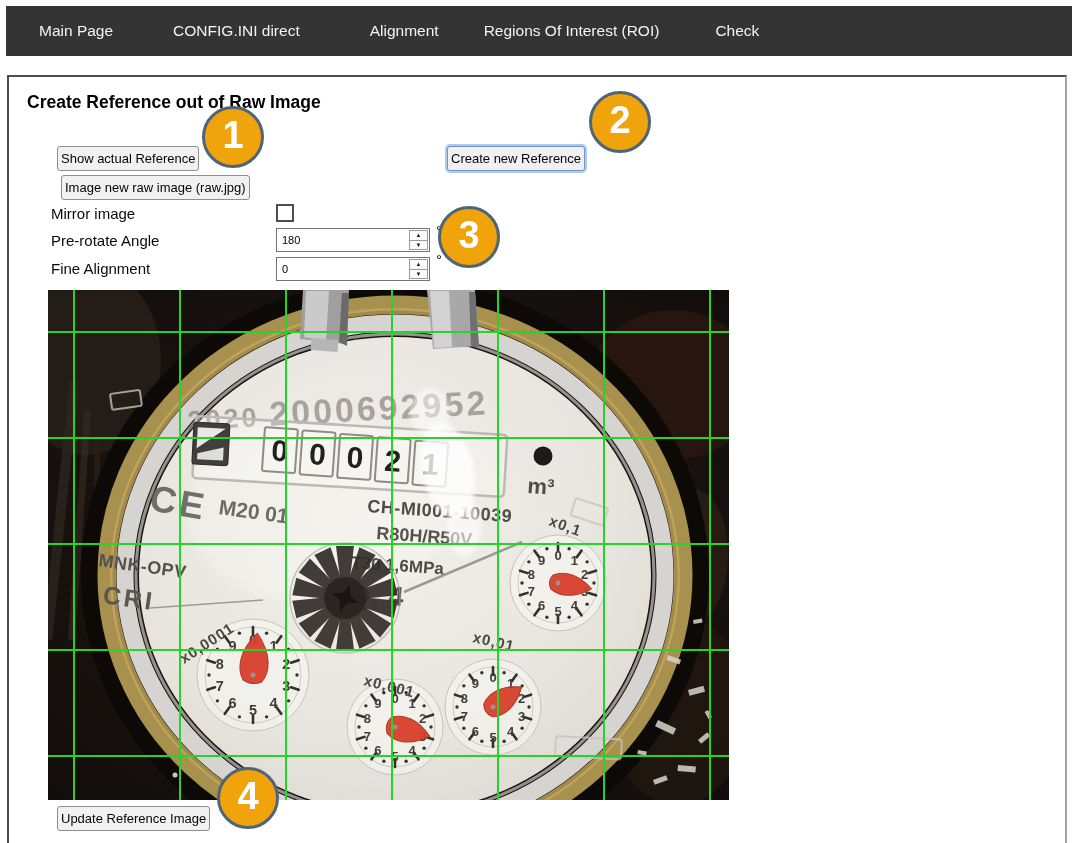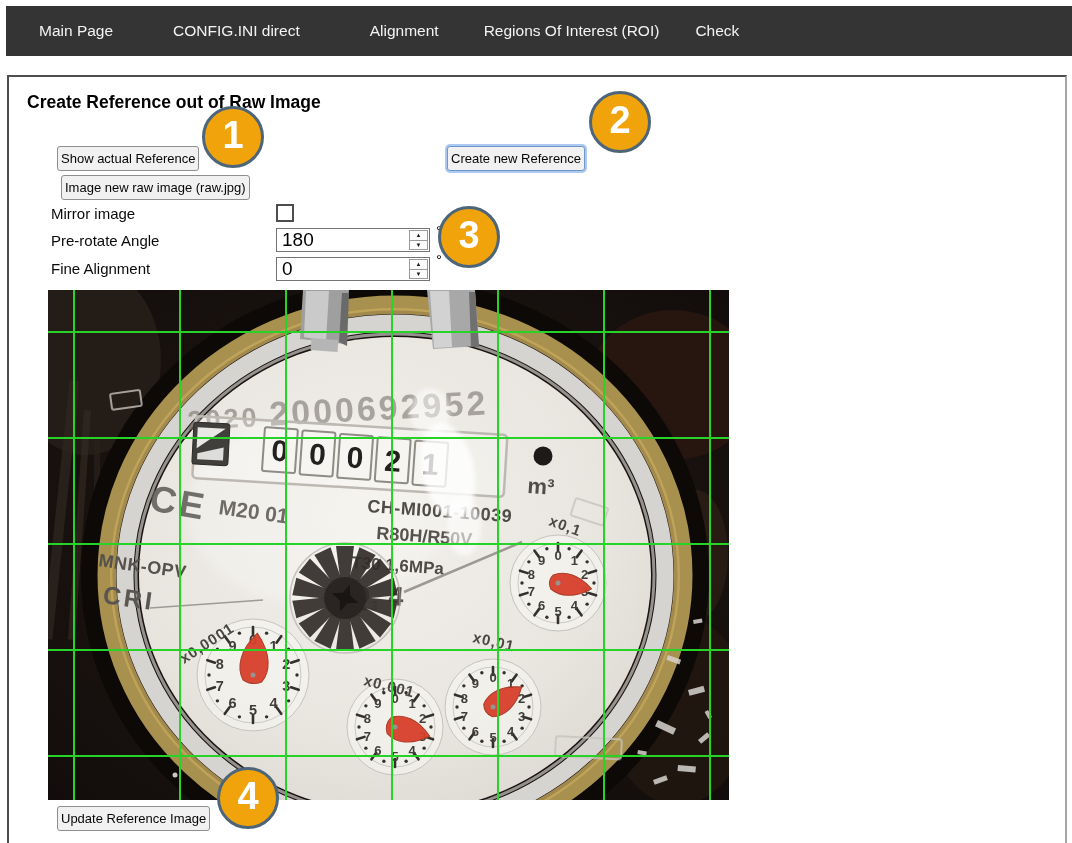--- a/index.html
+++ b/index.html
@@ -6,21 +6,21 @@
   body{width:1072px;height:843px;position:relative;background:#ffffff;
        font-family:"Liberation Sans",sans-serif;overflow:hidden;}
 
   
   .navbar{position:absolute;left:6px;top:6px;width:1060px;height:50px;
           background:#343434;display:flex;align-items:center;padding-left:14px;}
   .nav-item{color:#f3f3f3;font-size:15.5px;white-space:nowrap;cursor:pointer;}
   .nav-item:nth-child(1){margin-left:19px;margin-right:60px;}
   .nav-item:nth-child(2){margin-right:70px;text-align:center;}
   .nav-item:nth-child(3){margin-right:45px;}
-  .nav-item:nth-child(4){margin-right:36px;}
+  .nav-item:nth-child(4){margin-right:56px;}
 
   
   .content-frame{position:absolute;left:7px;top:75px;width:1056px;height:900px;
                  border:2px solid #4e4e4e;border-right:2px solid #a5a5a5;border-bottom:none;
                  background:#fff;pointer-events:none;}
 
   .page-title{position:absolute;left:27px;top:92px;font-size:17.5px;font-weight:bold;color:#000000;z-index:2;}
 
   .btn{position:absolute;background:#f1f1f1;border:1px solid #8f8f8f;border-radius:3px;
        font-size:13px;color:#060606;padding:4px 3px;font-family:inherit;cursor:pointer;z-index:2;}
@@ -34,21 +34,21 @@
   #lbl-rotate{top:232px;}
   #lbl-fine{top:260px;}
 
   .checkbox{position:absolute;left:276px;top:204px;width:14px;height:14px;
             border:2px solid #4d4d4d;background:#fff;z-index:2;cursor:pointer;}
 
   .numfield{position:absolute;left:276px;width:154px;height:24px;border:1px solid #737373;
             background:#fff;box-sizing:border-box;display:flex;z-index:2;}
   #field-rotate{top:228px;}
   #field-fine{top:257px;}
-  .numfield input{border:none;outline:none;flex:1;font-size:19px;padding:0 12px 0 5px;
+  .numfield input{border:none;outline:none;flex:1;font-size:11px;padding:0 12px 0 5px;
                   font-family:inherit;min-width:0;background:transparent;color:#000;}
   .spin{width:17px;margin:1px;border:1px solid #9a9a9a;display:flex;flex-direction:column;
         background:#fbfbfb;cursor:pointer;}
   .spin div{flex:1;display:flex;align-items:center;justify-content:center;font-size:6px;color:#1a1a1a;}
   .spin .up{border-bottom:1px solid #9a9a9a;}
 
   .degree{position:absolute;left:436px;font-size:15px;color:#000;z-index:2;}
   #deg-rotate{top:222px;}
   #deg-fine{top:251px;}
 

